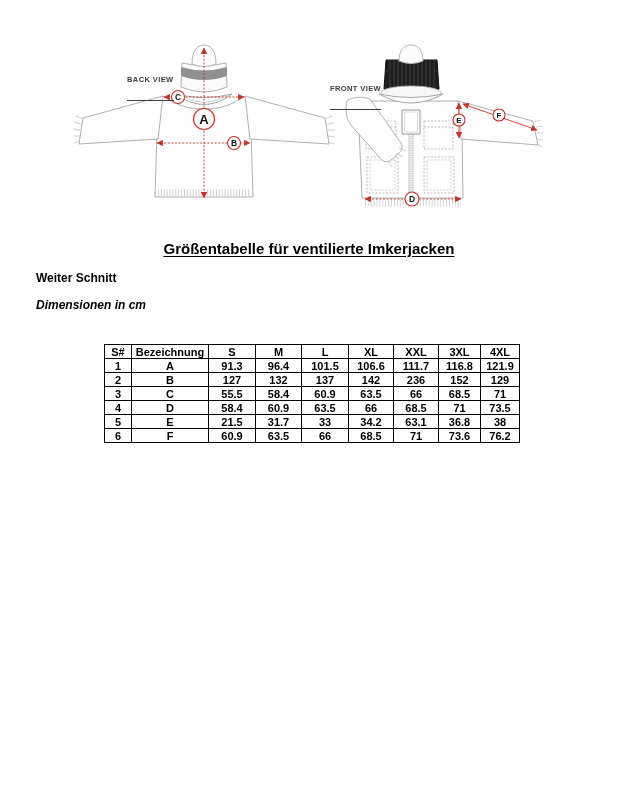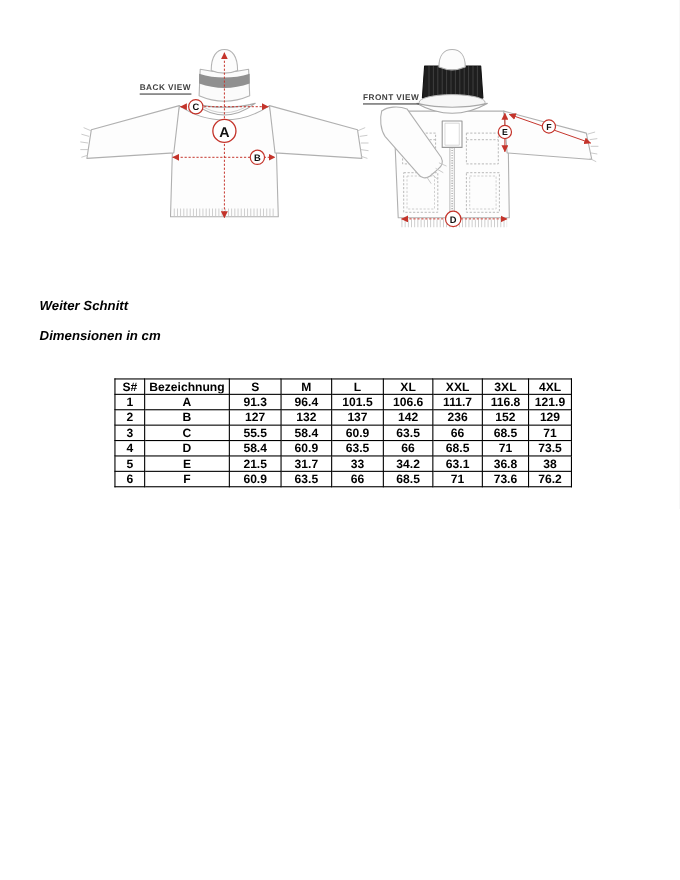--- a/index.html
+++ b/index.html
@@ -4,32 +4,32 @@
 <style>
   html,body { margin:0; padding:0; background:#e8e8e8; }
   .page {
     position:relative; width:618px; height:800px; margin:0 auto;
     background:#ffffff; overflow:hidden;
     font-family:"Liberation Sans", sans-serif; color:#000;
   }
   .diagram-svg { position:absolute; top:0; left:0; }
   .view-label {
     position:absolute; font-size:7.5px; font-weight:bold; color:#3f3f3f;
-    letter-spacing:.4px; border-bottom:1px solid #3f3f3f; padding-bottom:1px;
+    letter-spacing:.4px; border-bottom:1px solid #3f3f3f; padding-bottom:16px;
     white-space:nowrap;
   }
   .view-label.back  { left:127px; top:75px; }
   .view-label.front { left:330px; top:84px; }
   .doc-title {
     position:absolute; top:240px; left:0; width:618px; text-align:center;
     font-size:15px; font-weight:bold; text-decoration:underline;
     text-underline-offset:2px;
   }
   .sub-note { position:absolute; left:36px; font-size:12px; font-weight:bold; }
-  .sub-note.fit   { top:271px;font-style:italic; }
+  .sub-note.fit   { top:271px; }
   .sub-note.units { top:298px;font-style:italic; }
   table.size-table {
     position:absolute; top:344px; left:104px;
     border-collapse:collapse; table-layout:fixed; width:415px;
     font-size:11px; font-weight:bold;
   }
   .size-table th, .size-table td {
     border:1px solid #000; height:13px; padding:0 1px;
     text-align:center; vertical-align:middle; font-weight:bold;
     overflow:hidden; white-space:nowrap;
@@ -140,20 +140,21 @@
       <circle cx="499" cy="115" r="6" fill="#fff" stroke-width="1.1"></circle>
       <text class="marker-letter" x="499" y="115.4" font-size="8" text-anchor="middle" dominant-baseline="central" stroke="none">F</text>
       <circle cx="412" cy="199" r="7" fill="#fff" stroke-width="1.1"></circle>
       <text class="marker-letter" x="412" y="199.4" font-size="8.5" text-anchor="middle" dominant-baseline="central" stroke="none">D</text>
     </g>
   </svg>
 
   <div class="view-label back">BACK VIEW</div>
   <div class="view-label front">FRONT VIEW</div>
 
+  <div class="doc-title">Größentabelle für ventilierte Imkerjacken</div>
   <div class="sub-note fit">Weiter Schnitt</div>
   <div class="sub-note units">Dimensionen in cm</div>
 
   <table class="size-table">
     <colgroup>
       <col style="width:27px">
         <col style="width:77px">
         <col style="width:47px">
       <col style="width:46px">
         <col style="width:47px">

